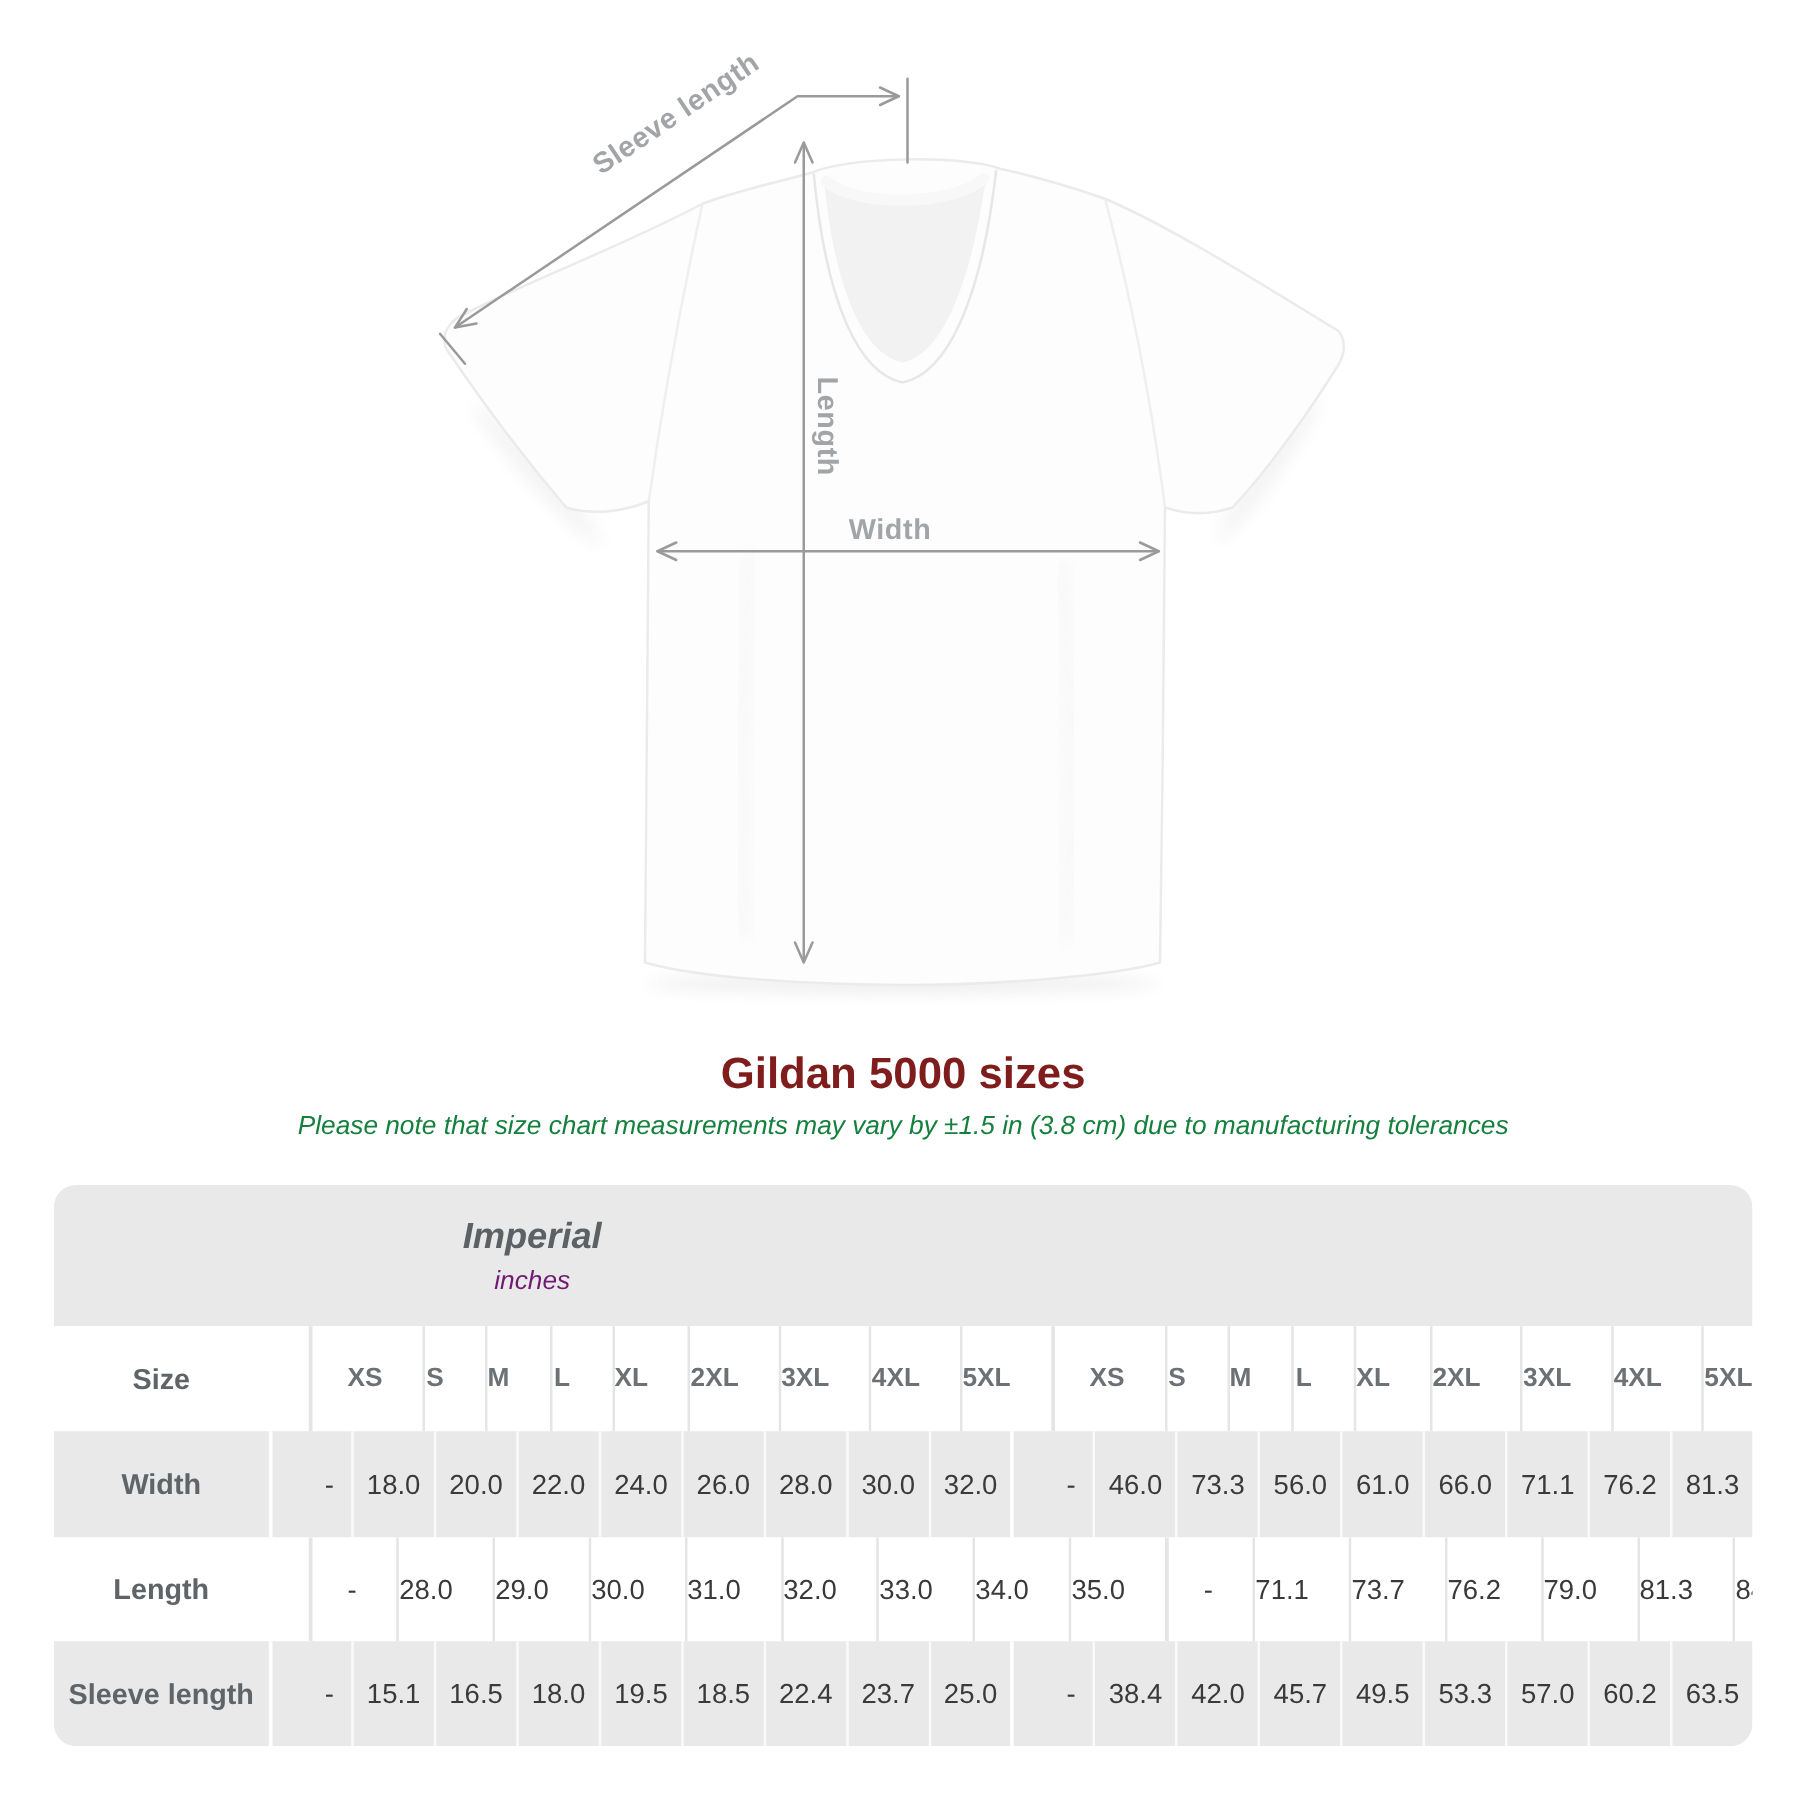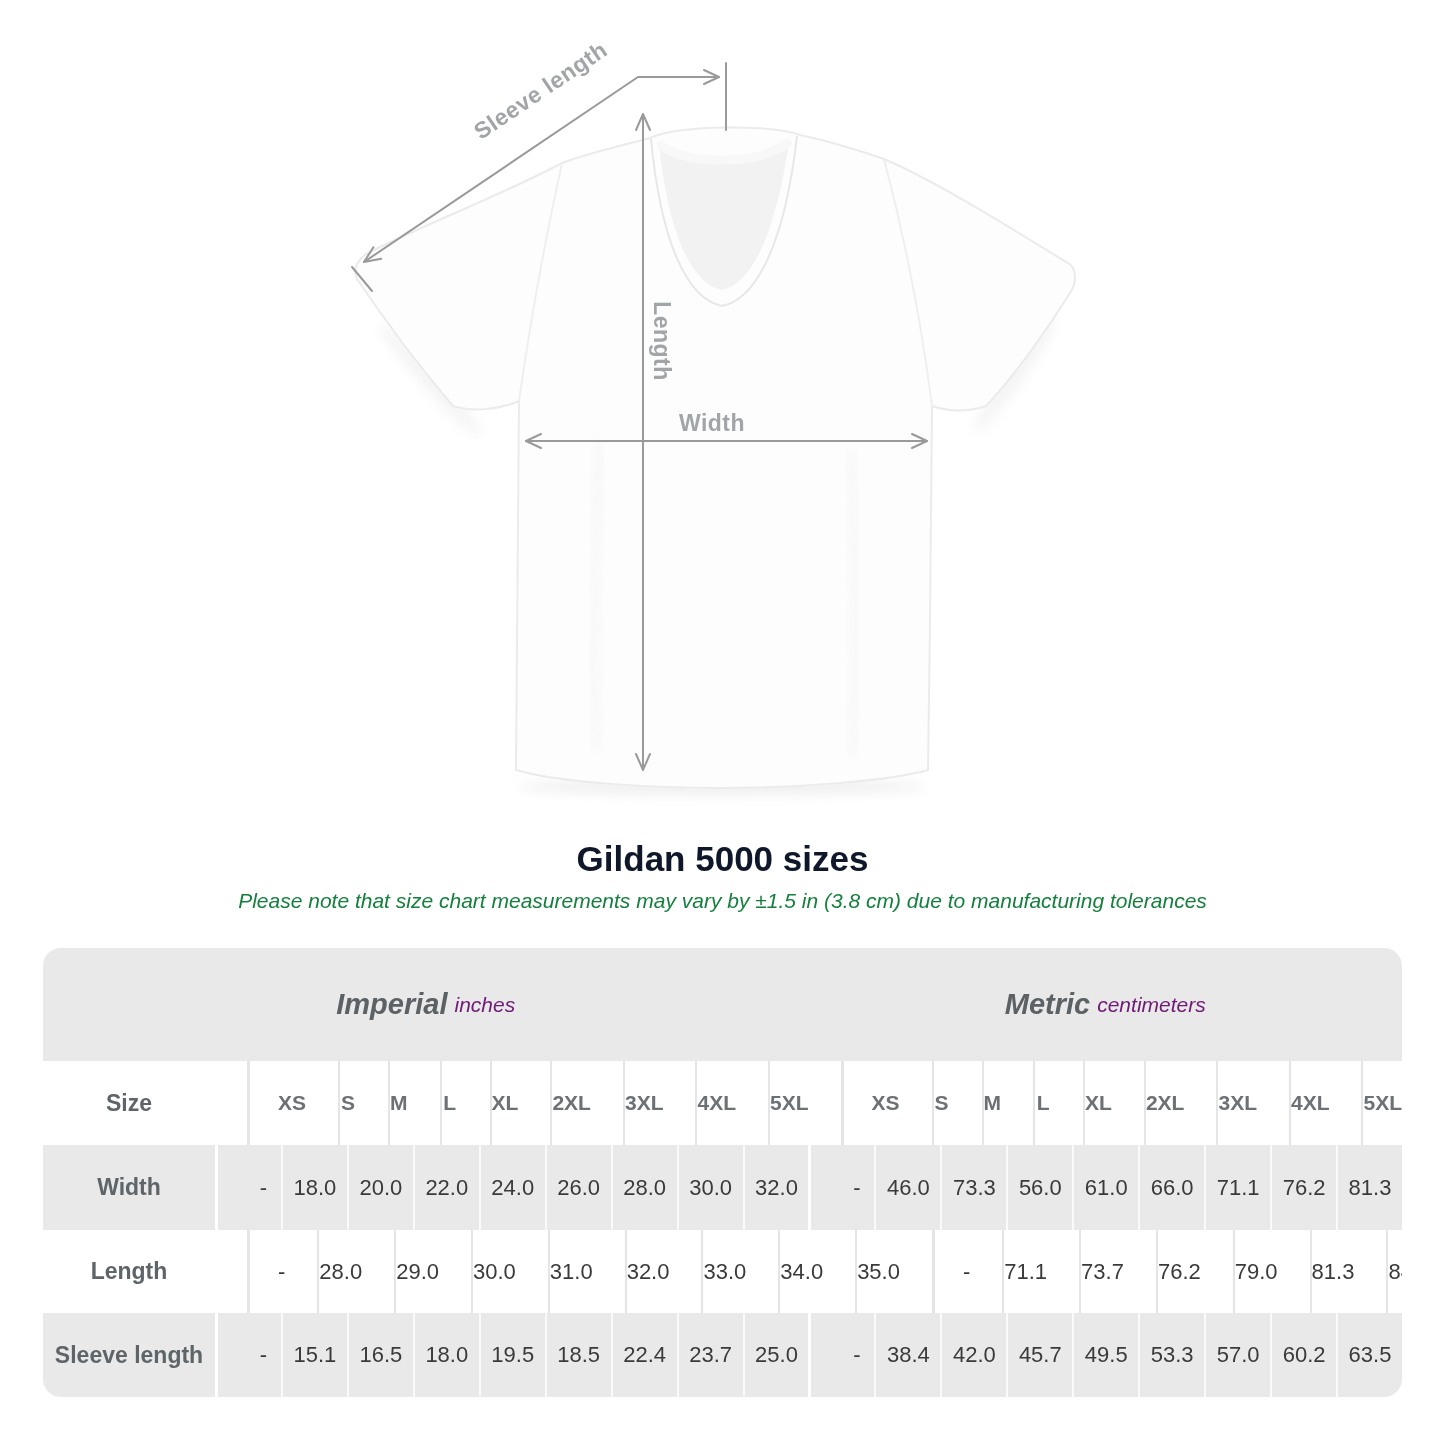--- a/index.html
+++ b/index.html
@@ -8,36 +8,36 @@
     font-family:"Liberation Sans", sans-serif;
     -webkit-font-smoothing:antialiased;
   }
   
   .diagram{position:relative;width:1445px;height:822px;}
   .diagram svg{position:absolute;left:0;top:0;}
   .measure-label{font-weight:bold;font-size:23px;fill:#a1a5a8;letter-spacing:.5px;}
   
   .page-title{
     margin:16px 0 0;text-align:center;
-    font-size:35px;line-height:42px;font-weight:bold;color:#0f172a;
+    font-size:35px;line-height:42px;font-weight:bold;color:#7f1d1d;
   }
   .page-note{
     margin:8px 0 0;text-align:center;
     font-size:21px;line-height:26px;font-style:italic;color:#15803d;
   }
   
   .size-table{
     margin:34px 43px 0;
     border-radius:18px;overflow:hidden;
   }
   .band{
     display:grid;grid-template-columns:172px repeat(18,1fr);
     background:#e9e9e9;height:113px;
   }
-  .band-cell{display:flex;align-items:center;justify-content:center;gap:7px;}
+  .band-cell{display:flex;flex-direction:column;align-items:center;justify-content:center;gap:7px;}
   .band-cell.imperial{grid-column:1 / span 10;}
   .band-cell.metric{grid-column:11 / span 9;}
   .band-title{font-size:29px;font-weight:bold;font-style:italic;color:#5b6165;}
   .band-sub{font-size:21px;font-style:italic;color:#701a75;}
   .trow{
     display:grid;grid-template-columns:172px repeat(18,1fr);
     align-items:stretch;
   }
   .trow.header-row{height:84px;}
   .trow.r0{height:85px;}
@@ -126,24 +126,20 @@
 </div>
 
 <h1 class="page-title">Gildan 5000 sizes</h1>
 <p class="page-note">Please note that size chart measurements may vary by ±1.5 in (3.8 cm) due to manufacturing tolerances</p>
 
 <div class="size-table">
   <div class="band">
     <div class="band-cell imperial">
       <div class="band-title">Imperial</div>
       <div class="band-sub">inches</div>
-    </div>
-    <div class="band-cell metric">
-      <div class="band-title">Metric</div>
-      <div class="band-sub">centimeters</div>
     </div>
   </div>
   <div id="table-rows">
       <div class="trow white header-row">
         <div class="lcell">Size</div>
         <div class="cell thick">XS</div>
         <div class="cell">S</div>
         <div class="cell">M</div>
         <div class="cell">L</div>
         <div class="cell">XL</div>

